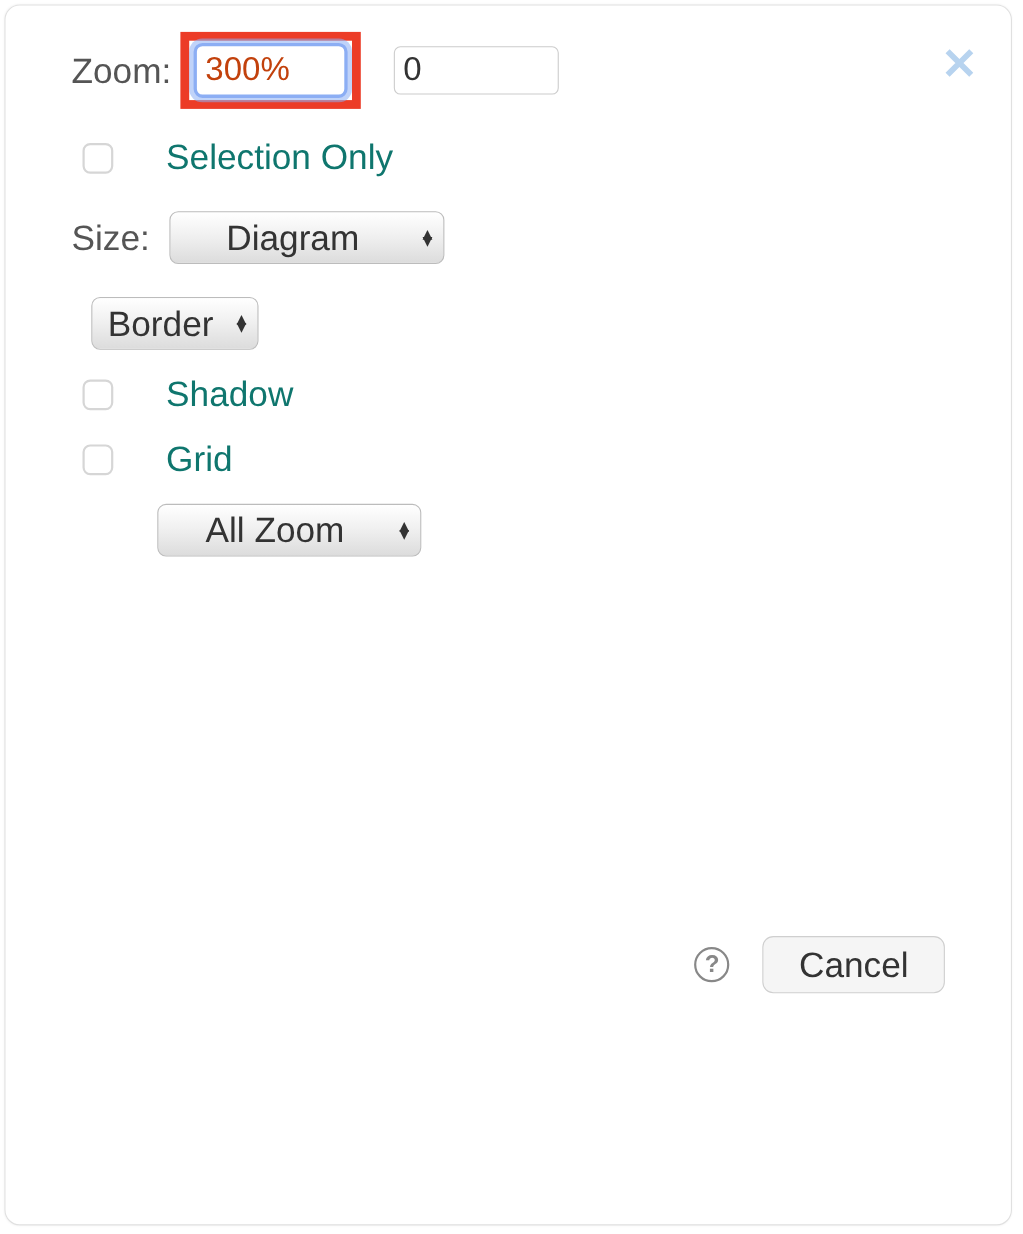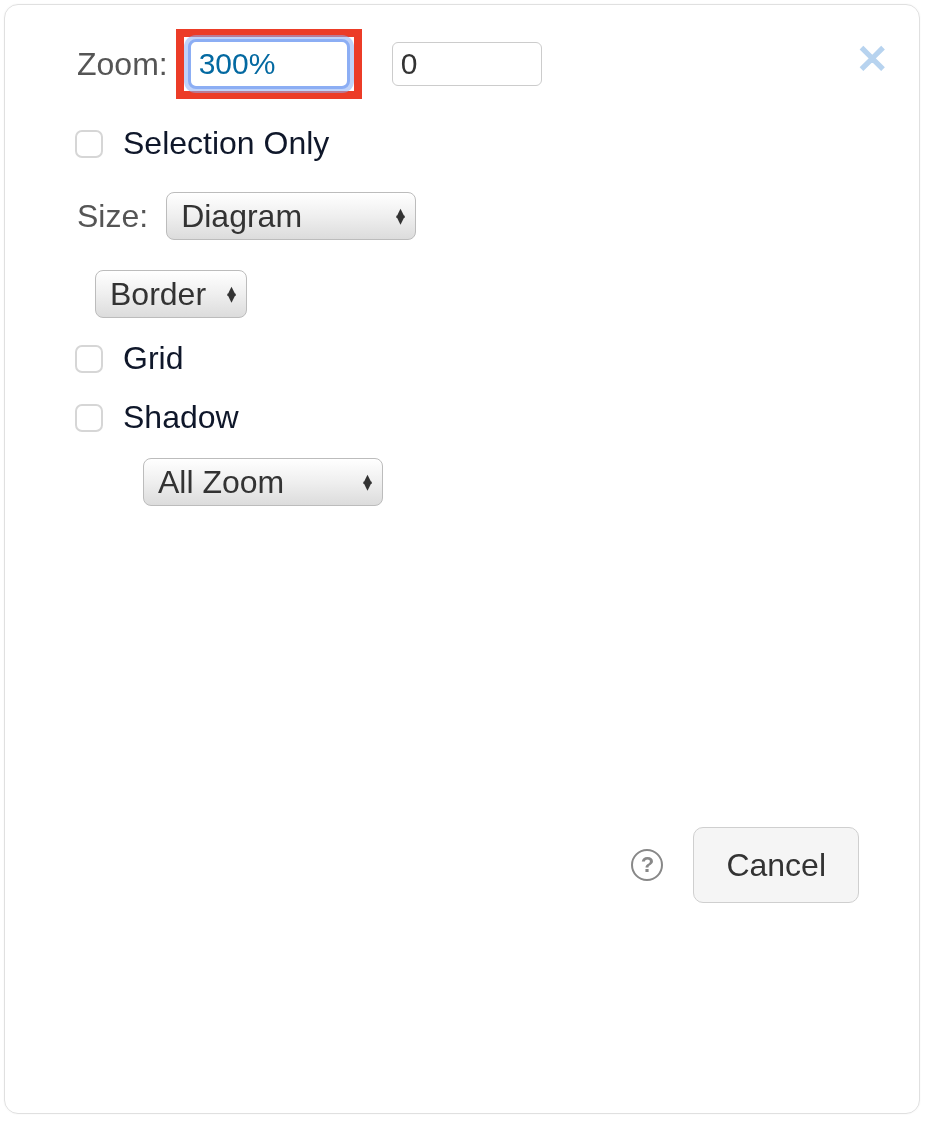--- a/index.html
+++ b/index.html
@@ -34,61 +34,62 @@
     font-size: 42px;
     font-weight: 700;
     color: #3f3f3f;
     margin: 50px 0 30px 0;
   }
   .row {
     display: flex;
     align-items: center;
     font-size: 32px;
     color: #555;
-    margin: 12px 12px;
+    margin: 12px 0;
   }
   .label { color:#555; }
   
   .zoom-highlight {
     display: inline-flex;
     align-items: center;
     border: 8px solid #ec3c27;
     padding: 2px 4px 2px 4px;
     margin: 0 20px 0 8px;
   }
   .zoom-input {
-    width: 162px;
+    width: 140px;
     height: 50px;
     font-size: 30px;
     padding: 0 8px;
     border: 3px solid #8caef4;
     border-radius: 8px;
     box-shadow: 0 0 0 4px rgba(140,174,244,0.55);
     outline: none;
-    color: #0369a1;
+    color: #c2410c;
   }
   .plain-input {
     width: 150px;
     height: 44px;
     font-size: 30px;
     padding: 2px 8px;
     border: 1px solid #cccccc;
     border-radius: 6px;
     color: #333;
     margin-left: 10px;
   }
 
   
   .chk-row {
     display: flex;
     align-items: center;
     font-size: 32px;
-    color: #0f172a;
+    color: #0f766e;
     margin: 22px 0;
     padding-left: 10px;
+    gap: 28px;
   }
   .chk {
     width: 28px; height: 28px;
     border: 2px solid #d6d6d6;
     border-radius: 7px;
     margin-right: 20px;
     background: #fff;
     flex-shrink: 0;
     display: inline-flex;
     align-items: center;
@@ -109,20 +110,21 @@
     height: 48px;
     padding: 0 40px 0 14px;
     font-size: 32px;
     background: linear-gradient(to bottom, #ffffff 0%, #efefef 50%, #dcdcdc 100%);
     border: 1px solid #bcbcbc;
     border-radius: 8px;
     position: relative;
     cursor: pointer;
     color: #333;
     margin-left: 18px;
+    justify-content: center;
   }
   .select .arrows {
     position: absolute;
     right: 10px;
     top: 50%;
     transform: translateY(-50%);
     display: flex;
     flex-direction: column;
     line-height: 0.4;
     font-size: 18px;
@@ -148,21 +150,21 @@
     border-radius: 50%;
     display: inline-flex;
     align-items: center; justify-content: center;
     font-size: 22px;
     color: #888;
     font-weight: 600;
     cursor: pointer;
     margin-right: 6px;
   }
   .btn {
-    height: 76px;
+    height: 52px;
     padding: 0 32px;
     font-size: 32px;
     border-radius: 10px;
     cursor: pointer;
     display: inline-flex;
     align-items: center;
     justify-content: center;
   }
   .btn-cancel {
     background: #f5f5f5;
@@ -213,28 +215,28 @@
     <span class="select" style="min-width:140px;">
       <span>Border</span>
       <span class="arrows">▴<br>▾</span>
     </span>
   </div>
 
   <div class="chk-row">
     <span class="chk">
       
     </span>
-    <span>Grid</span>
+    <span>Shadow</span>
   </div>
 
   <div class="chk-row">
     <span class="chk">
       
     </span>
-    <span>Shadow</span>
+    <span>Grid</span>
   </div>
 
 
   <div class="row indent-select">
     <span class="select" style="min-width:240px; margin-left:28px;">
       <span>All Zoom</span>
       <span class="arrows">▴<br>▾</span>
     </span>
   </div>
 

